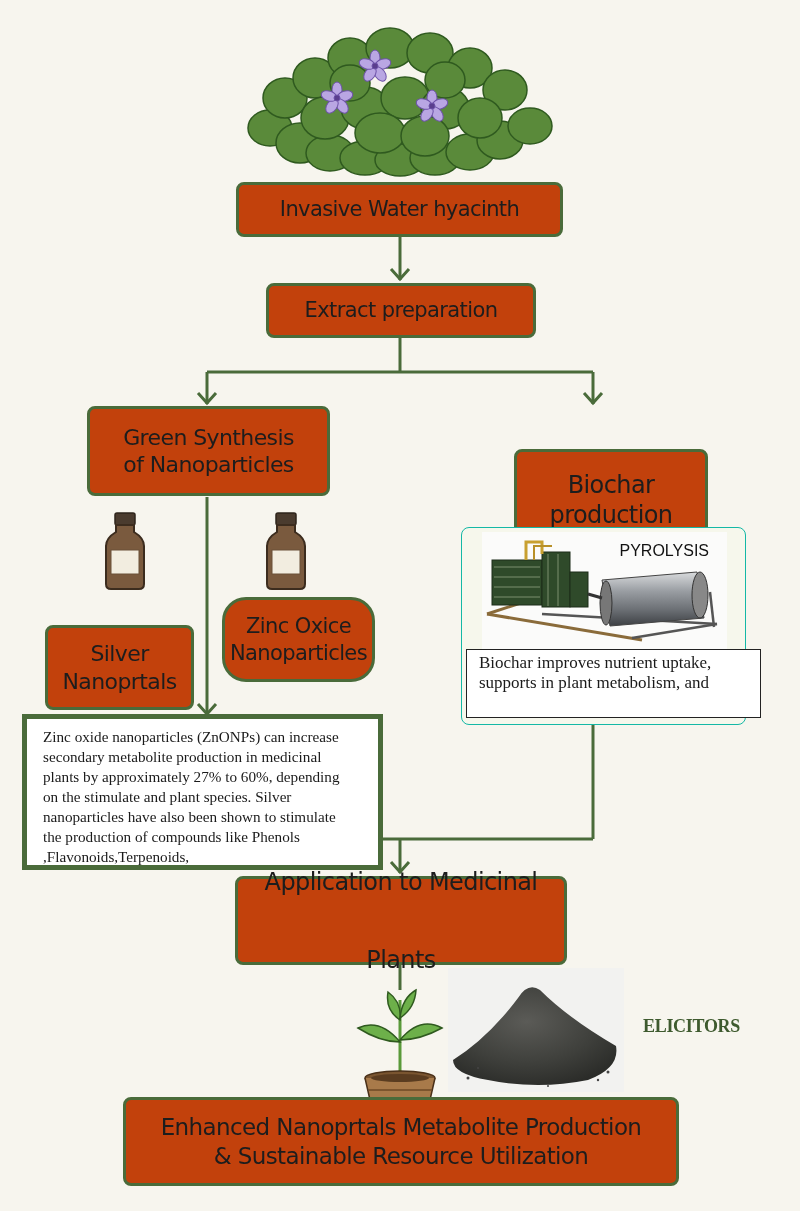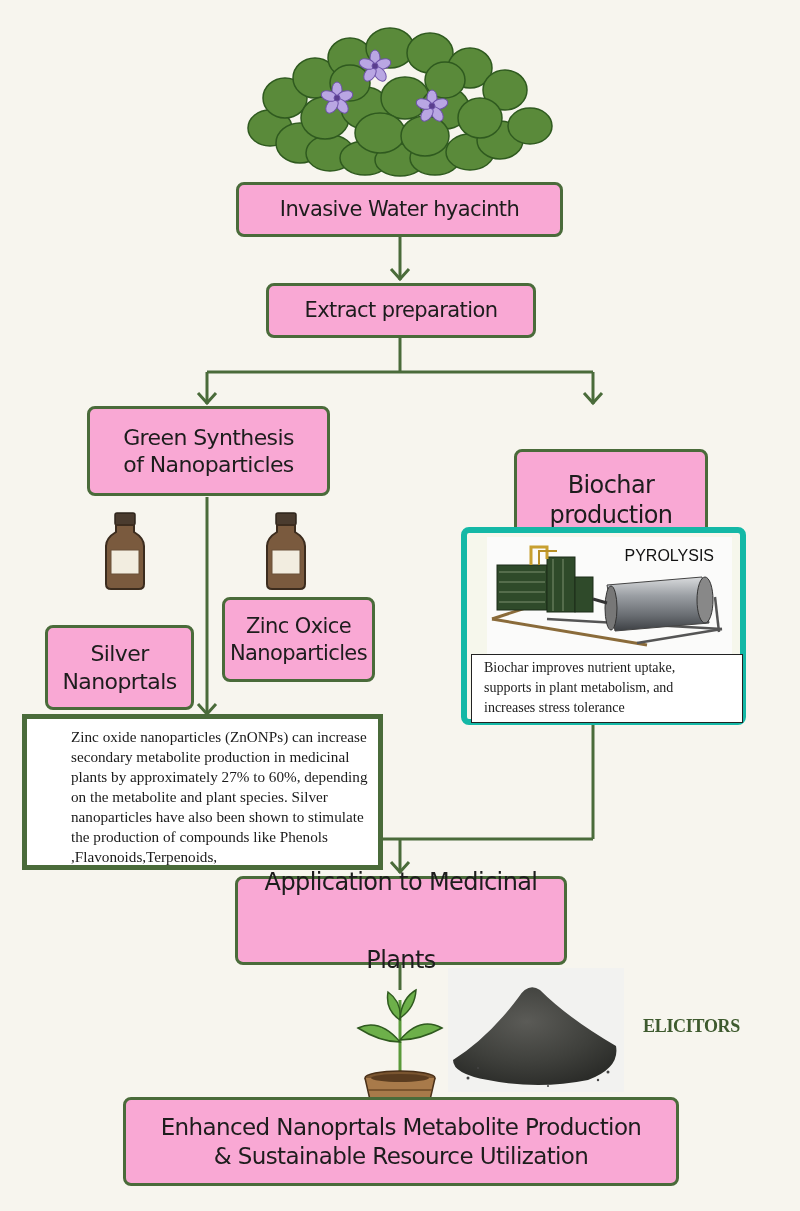--- a/index.html
+++ b/index.html
@@ -5,37 +5,37 @@
   html, body { margin: 0; padding: 0; }
   body {
     width: 800px; height: 1211px; position: relative; overflow: hidden;
     background: #f7f5ee;
     font-family: "Liberation Sans", sans-serif;
   }
   .abs { position: absolute; }
   .node {
     position: absolute; box-sizing: border-box;
     border: 3px solid #4a6b3a; border-radius: 8px;
-    background: #f9a8d4;
+    background: #c2410c;
     display: flex; align-items: center; justify-content: center; text-align: center;
     color: #1d1d1d;
     font-family: "DejaVu Sans", sans-serif;
     letter-spacing: -0.6px;
     line-height: 1.25;
   }
   .node span { display: block; }
   svg { position: absolute; overflow: visible; }
   .serif { font-family: "Liberation Serif", serif; }
   .note-box {
     position: absolute; box-sizing: border-box; background: #ffffff;
     border: 5px solid #4a6b3a;
     font-family: "Liberation Serif", serif; font-size: 15.2px; line-height: 20px;
     color: #1a1a1a; padding: 8px 0 0 16px; overflow: hidden;
   }
-  .note-box span { display: block; white-space: nowrap; margin-left: 28px; }
+  .note-box span { display: block; white-space: nowrap; }
 </style>
 </head>
 <body>
 
 <svg style="left:230px;top:18px;width:340px;height:160px;" viewBox="0 0 340 160">
   <g fill="#5a8a3a" stroke="#2f5a1f" stroke-width="1.5">
     <ellipse cx="40" cy="110" rx="22" ry="18"></ellipse>
     <ellipse cx="70" cy="125" rx="24" ry="20"></ellipse>
     <ellipse cx="100" cy="135" rx="24" ry="18"></ellipse>
     <ellipse cx="135" cy="140" rx="25" ry="17"></ellipse>
@@ -143,26 +143,26 @@
   <rect x="11" y="1" width="20" height="12" rx="2" fill="#4a3b2e" stroke="#2e241b" stroke-width="1.5"></rect>
   <path d="M12 13 L30 13 L30 20 Q40 26 40 34 L40 72 Q40 77 35 77 L7 77 Q2 77 2 72 L2 34 Q2 26 12 20 Z" fill="#7a5a3e" stroke="#3c2c1e" stroke-width="2"></path>
   <rect x="7" y="38" width="28" height="24" fill="#f2ede0" stroke="#6b5038" stroke-width="1"></rect>
 </svg>
 
 <div class="node" style="left:45px;top:597px;width:149px;height:85px;font-size:22px;flex-direction:column;margin-top:28px;">
   <span>Silver</span>
   <span>Nanoprtals</span>
 </div>
 
-<div class="node" style="left:222px;top:597px;width:153px;height:85px;font-size:21px;flex-direction:column;">
+<div class="node" style="left:222px;top:597px;width:153px;height:85px;font-size:21px;flex-direction:column;border-radius:24px;">
   <span>Zinc Oxice</span>
   <span>Nanoparticles</span>
 </div>
 
-<div class="abs" style="left:461px;top:527px;width:285px;height:198px;box-sizing:border-box;border:6px solid #14b8a6;border-radius:8px;background:#f6f7ec;">
+<div class="abs" style="left:461px;top:527px;width:285px;height:198px;box-sizing:border-box;border:1px solid #14b8a6;border-radius:8px;background:#f6f7ec;">
   <div style="position:absolute;left:20px;top:4px;width:245px;height:118px;background:#fbfbfa;">
     <svg style="left:0;top:0;width:245px;height:118px;" viewBox="0 0 245 118">
 
       <g stroke="#8a6b3a" stroke-width="3" fill="none">
         <line x1="5" y1="82" x2="160" y2="108"></line>
         <line x1="5" y1="82" x2="60" y2="64"></line>
       </g>
       <g stroke="#555" stroke-width="2.5" fill="none">
         <line x1="60" y1="82" x2="235" y2="92"></line>
         <line x1="150" y1="106" x2="235" y2="92"></line>
@@ -193,32 +193,31 @@
           <stop offset="1" stop-color="#3d4044"></stop>
         </linearGradient>
       </defs>
       <path d="M120 48 L215 40 L222 86 L128 94 Z" fill="url(#drum)" stroke="#444" stroke-width="1"></path>
       <ellipse cx="218" cy="63" rx="8" ry="23" fill="#888" stroke="#333" stroke-width="1"></ellipse>
       <ellipse cx="124" cy="71" rx="6" ry="22" fill="#777" stroke="#333" stroke-width="1"></ellipse>
       <line x1="106" y1="62" x2="120" y2="66" stroke="#333" stroke-width="3"></line>
     </svg>
     <span class="abs" style="right:18px;top:10px;font-family:'Liberation Sans',sans-serif;font-size:16px;color:#111;">PYROLYSIS</span>
   </div>
-  <div style="position:absolute;left:4px;top:121px;width:272px;height:69px;box-sizing:border-box;background:#fff;border:1.5px solid #222;font-family:'Liberation Serif',serif;font-size:14px;line-height:20px;color:#1a1a1a;padding:3px 0 0 12px;">
+  <div style="position:absolute;left:4px;top:121px;width:295px;height:69px;box-sizing:border-box;background:#fff;border:1.5px solid #222;font-family:'Liberation Serif',serif;font-size:17px;line-height:20px;color:#1a1a1a;padding:3px 0 0 12px;">
     <span style="display:block;white-space:nowrap;">Biochar improves nutrient uptake,</span>
     <span style="display:block;white-space:nowrap;">supports in plant metabolism, and</span>
-    <span style="display:block;white-space:nowrap;">increases stress tolerance</span>
   </div>
 </div>
 
 <div class="note-box" style="left:22px;top:714px;width:361px;height:156px;">
   <span>Zinc oxide nanoparticles (ZnONPs) can increase</span>
   <span>secondary metabolite production in medicinal</span>
   <span>plants by approximately 27% to 60%, depending</span>
-  <span>on the metabolite and plant species. Silver</span>
+  <span>on the stimulate and plant species. Silver</span>
   <span>nanoparticles have also been shown to stimulate</span>
   <span>the production of compounds like Phenols</span>
   <span>,Flavonoids,Terpenoids,</span>
 </div>
 
 <div class="node" style="left:235px;top:876px;width:332px;height:89px;font-size:24px;flex-direction:column;gap:48px;">
   <span>Application to Medicinal</span>
   <span>Plants</span>
 </div>
 

